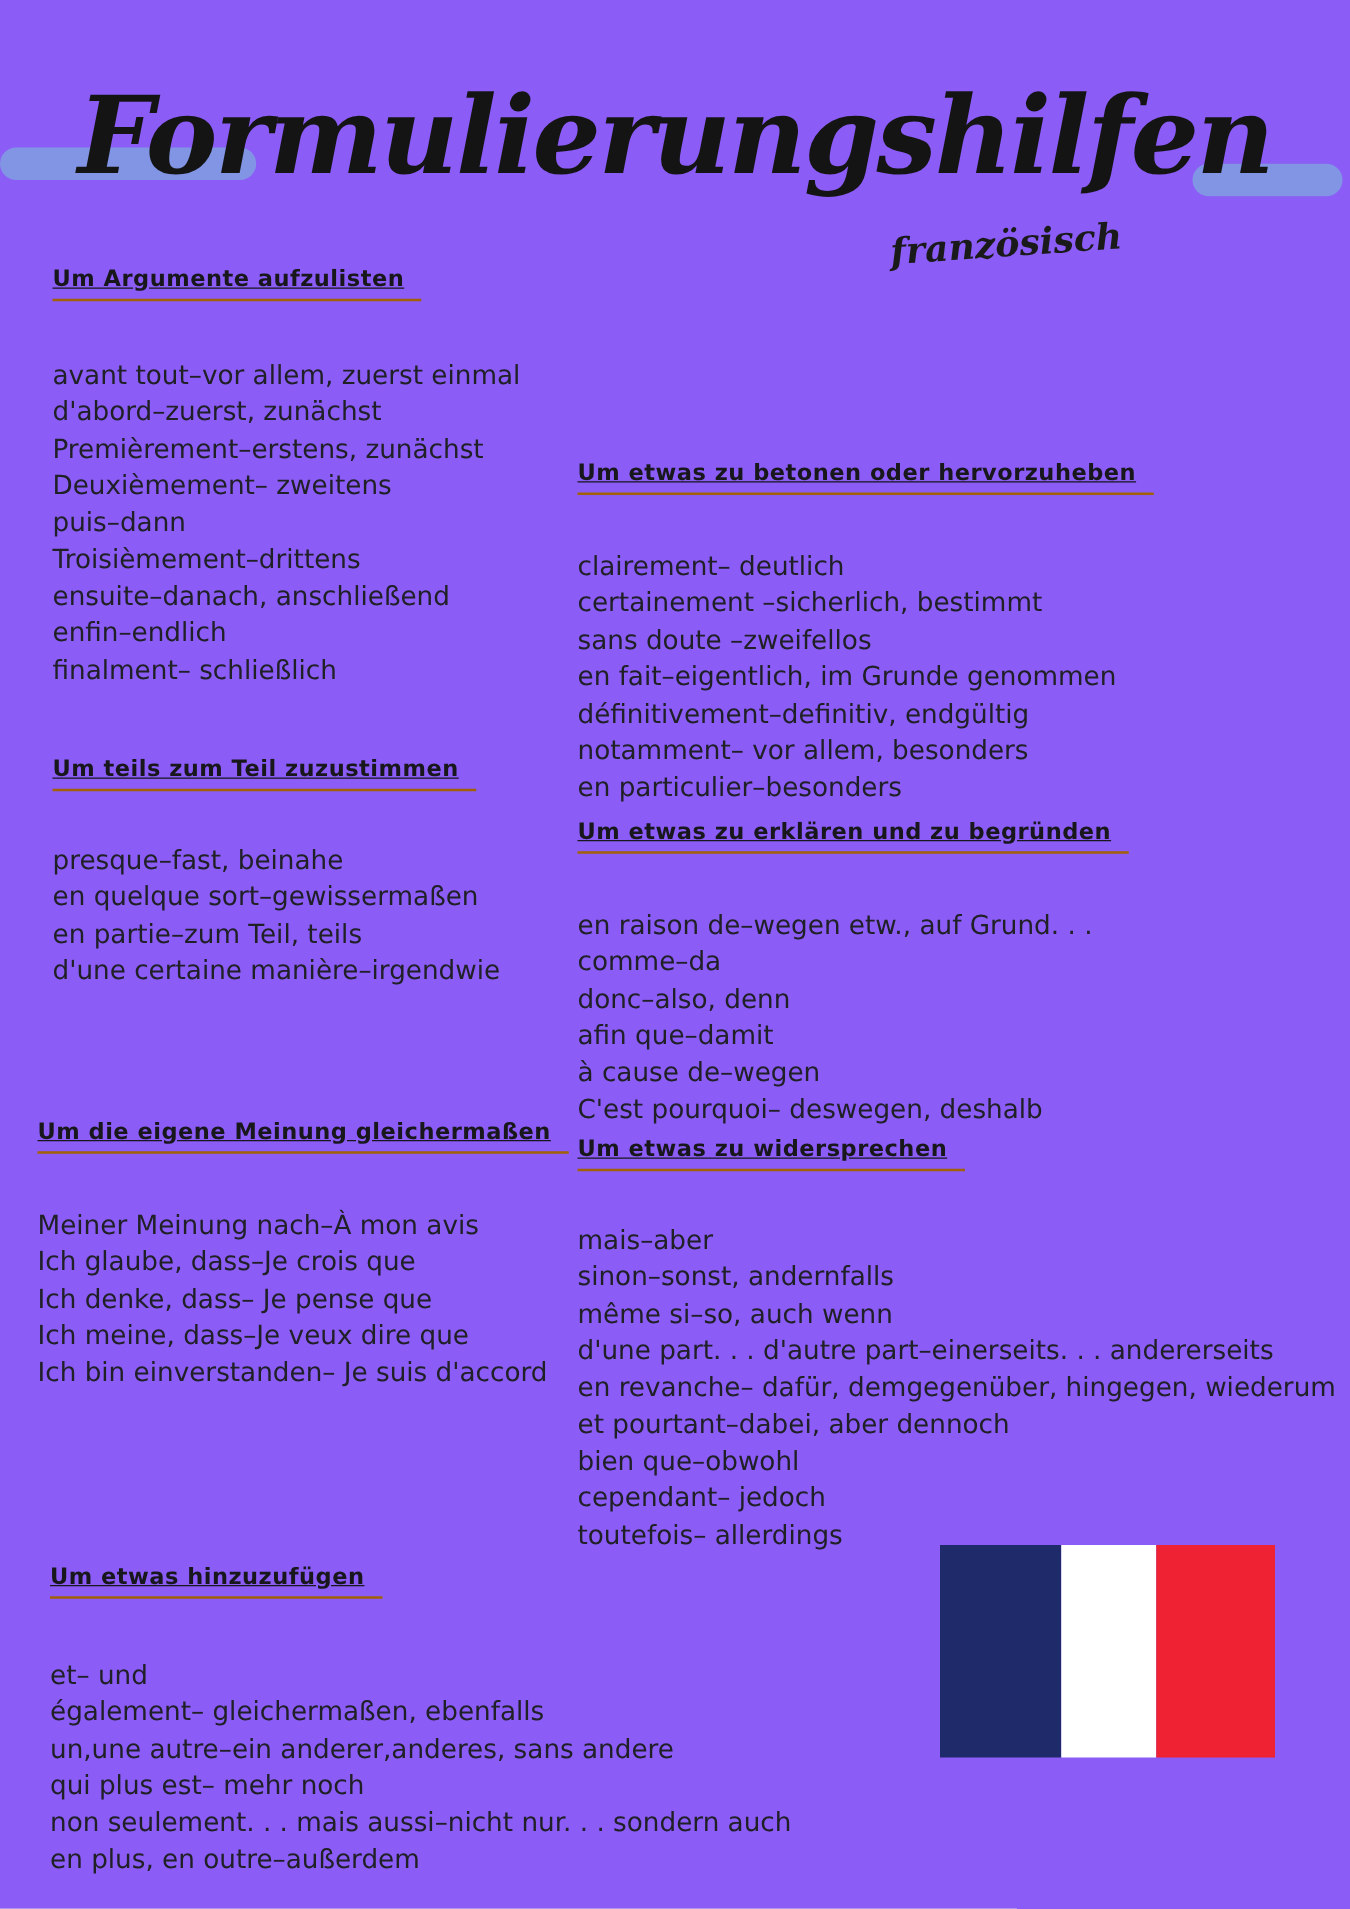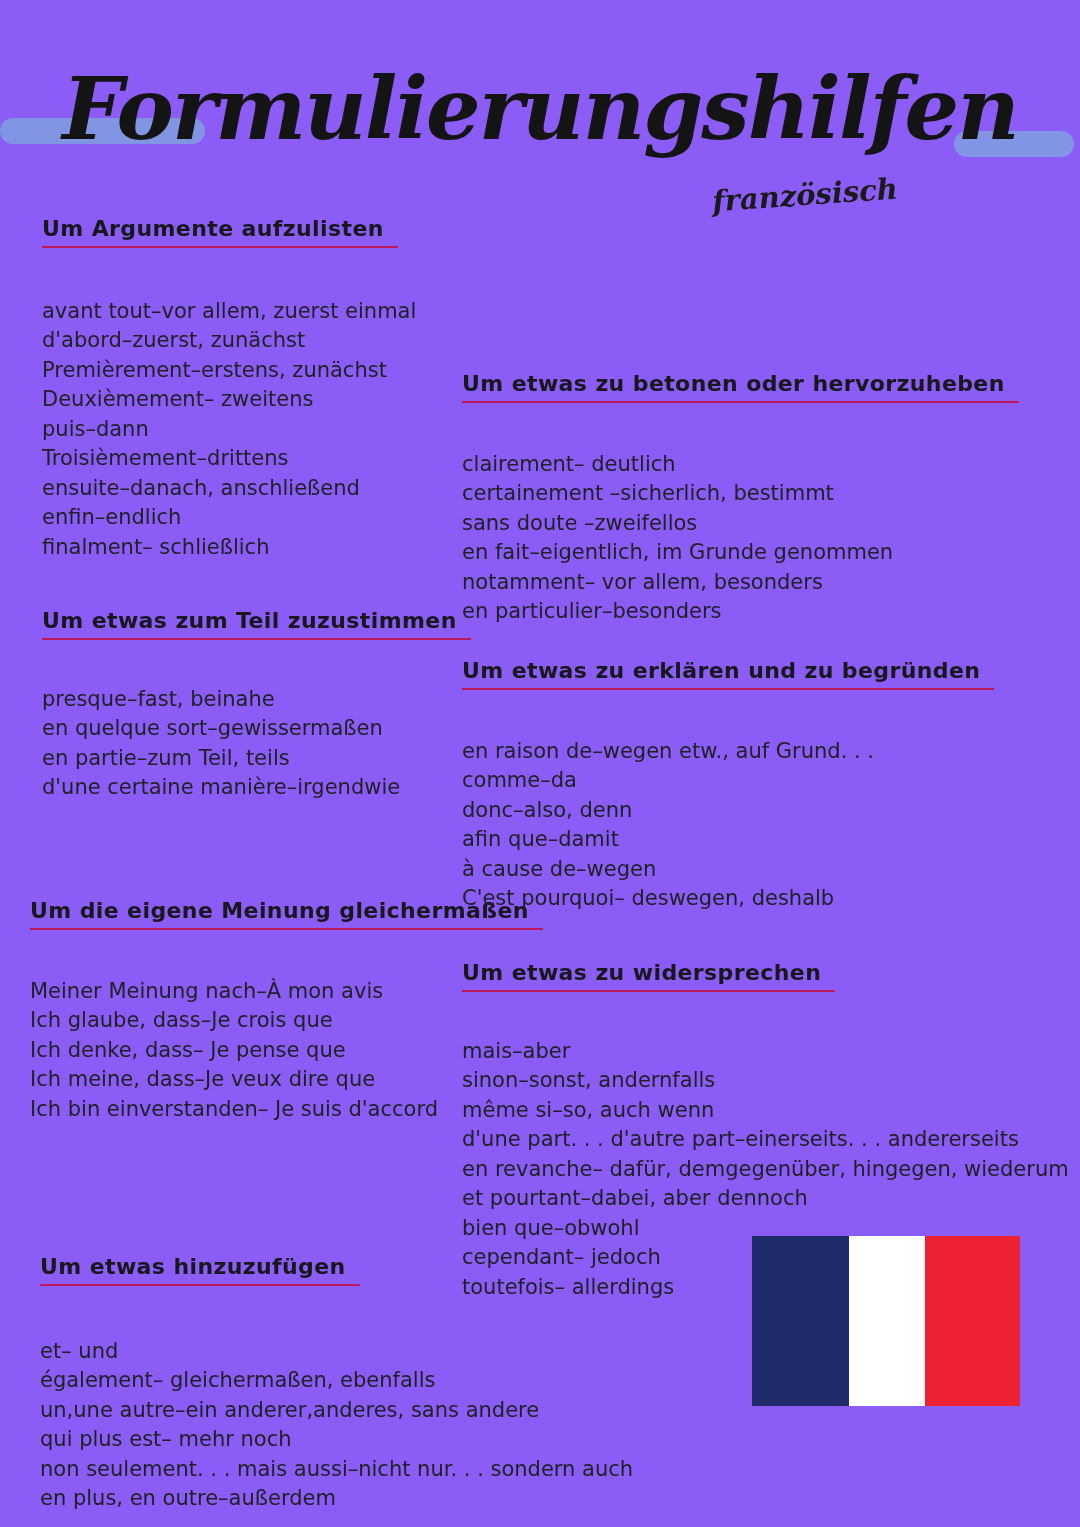--- a/index.html
+++ b/index.html
@@ -46,47 +46,48 @@
     height: 26px;
     border-radius: 14px;
   }
   .bar-left  { top: 118px; left: 0;   width: 205px; }
   .bar-right { top: 131px; right: 6px; width: 120px; }
 
   
   .sec { position: absolute; }
   .heading {
     display: inline-block;
-    font-size: 22px;
+    font-size: 18px;
     letter-spacing: 0.4px;
     color: #17171c;
-    border-bottom: 2px solid #be185d;
+    border-bottom: 2px solid #a16207;
     padding: 0 14px 5px 0;
     white-space: nowrap;
+    text-decoration: underline;
   }
   .items { margin-top: 30px; }
   .line {
     font-size: 21px;
     line-height: 29.5px;
     white-space: nowrap;
     color: #202027;
   }
 
   .sec-arguments  { left: 42px;  top: 198px; }
   .sec-partial    { left: 42px;  top: 590px; }
   .sec-partial  .items { margin-top: 26px; }
   .sec-opinion    { left: 30px;  top: 880px; }
   .sec-opinion  .items { margin-top: 28px; }
   .sec-add        { left: 40px;  top: 1236px; }
   .sec-add      .items { margin-top: 32px; }
   .sec-emphasize  { left: 462px; top: 353px; }
   .sec-emphasize .items { margin-top: 28px; }
   .sec-explain    { left: 462px; top: 640px; }
   .sec-explain  .items { margin-top: 28px; }
-  .sec-contra     { left: 462px; top: 942px; }
+  .sec-contra     { left: 462px; top: 894px; }
   .sec-contra   .items { margin-top: 26px; }
 
   
   .flag {
     position: absolute;
     left: 752px;
     top: 1236px;
     width: 268px;
     height: 170px;
     display: flex;
@@ -114,21 +115,21 @@
         <div class="line">Deuxièmement– zweitens</div>
         <div class="line">puis–dann</div>
         <div class="line">Troisièmement–drittens</div>
         <div class="line">ensuite–danach, anschließend</div>
         <div class="line">enfin–endlich</div>
         <div class="line">finalment– schließlich</div>
       </div>
   </section>
 
   <section class="sec sec-partial">
-    <h2 class="heading">Um etwas zum Teil zuzustimmen</h2>
+    <h2 class="heading">Um teils zum Teil zuzustimmen</h2>
     <div class="items">
         <div class="line">presque–fast, beinahe</div>
         <div class="line">en quelque sort–gewissermaßen</div>
         <div class="line">en partie–zum Teil, teils</div>
         <div class="line">d'une certaine manière–irgendwie</div>
       </div>
   </section>
 
   <section class="sec sec-opinion">
     <h2 class="heading">Um die eigene Meinung gleichermaßen</h2>
@@ -153,20 +154,21 @@
       </div>
   </section>
 
   <section class="sec sec-emphasize">
     <h2 class="heading">Um etwas zu betonen oder hervorzuheben</h2>
     <div class="items">
         <div class="line">clairement– deutlich</div>
         <div class="line">certainement –sicherlich, bestimmt</div>
         <div class="line">sans doute –zweifellos</div>
         <div class="line">en fait–eigentlich, im Grunde genommen</div>
+        <div class="line">définitivement–definitiv, endgültig</div>
         <div class="line">notamment– vor allem, besonders</div>
         <div class="line">en particulier–besonders</div>
       </div>
   </section>
 
   <section class="sec sec-explain">
     <h2 class="heading">Um etwas zu erklären und zu begründen</h2>
     <div class="items">
         <div class="line">en raison de–wegen etw., auf Grund. . .</div>
         <div class="line">comme–da</div>

